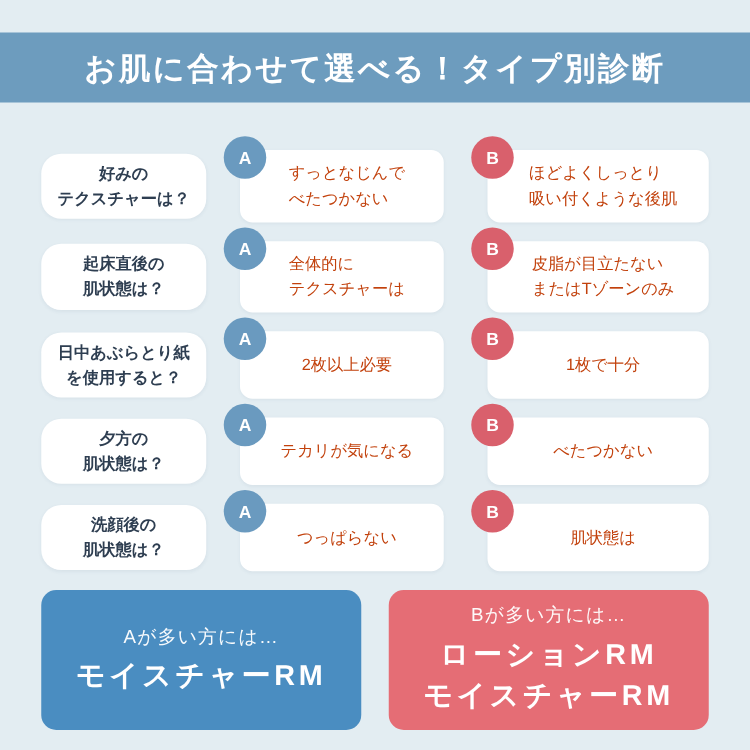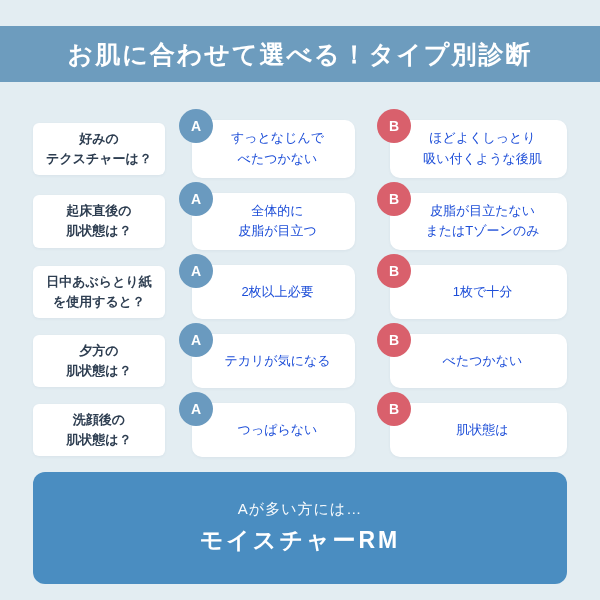--- a/index.html
+++ b/index.html
@@ -14,38 +14,37 @@
     height:56px;
     background:#6d9cbe;
     color:#ffffff;
     display:flex; align-items:center; justify-content:center;
     font-size:25px; font-weight:bold; letter-spacing:2px;
   }
   .quiz { padding:38px 33px 0 33px; }
   .quiz-row { display:flex; align-items:center; margin-bottom:15px; }
   .q-box {
     width:132px; min-height:50px;
-    background:#ffffff; border-radius:6px;
+    background:#ffffff; border-radius:16px;
     box-shadow:0 1px 3px rgba(40,70,100,0.06);
     display:flex; align-items:center; justify-content:center;
     text-align:center;
     font-size:13px; font-weight:bold; color:#2e3e51;
     line-height:1.55; padding:6px 8px; box-sizing:border-box;
     white-space:pre-line;
   }
   .answer { position:relative; }
   .answer-a { margin-left:27px; width:163px; }
   .answer-b { margin-left:35px; width:177px; }
   .ans-box {
     min-height:54px;
     background:#ffffff; border-radius:10px;
     box-shadow:0 1px 3px rgba(40,70,100,0.06);
     display:flex; align-items:center; justify-content:center;
-    text-align:center;
-    font-size:13px; color:#1d4ed8;
+    font-size:13px; color:#c2410c;
     line-height:1.6; padding:8px 8px 8px 16px; box-sizing:border-box;
     white-space:pre-line;
   }
   .circle {
     position:absolute; left:-13px; top:-11px;
     width:34px; height:34px; border-radius:50%;
     color:#ffffff; font-weight:bold; font-size:14px;
     display:flex; align-items:center; justify-content:center;
     z-index:2;
   }
@@ -85,21 +84,21 @@
 吸い付くような後肌</div>
     </div>
   </div>
 
   <div class="quiz-row">
     <div class="q-box">起床直後の
 肌状態は？</div>
     <div class="answer answer-a">
       <div class="circle circle-a">A</div>
       <div class="ans-box">全体的に
-皮脂が目立つ</div>
+テクスチャーは</div>
     </div>
     <div class="answer answer-b">
       <div class="circle circle-b">B</div>
       <div class="ans-box">皮脂が目立たない
 またはTゾーンのみ</div>
     </div>
   </div>
 
   <div class="quiz-row">
     <div class="q-box">日中あぶらとり紙を使用すると？</div>
@@ -139,13 +138,18 @@
     </div>
   </div>
 
 </div>
 
 <div class="results">
   <div class="result-box result-a">
     <div class="result-heading">Aが多い方には…</div>
     <div class="result-product">モイスチャーRM</div>
   </div>
+  <div class="result-box result-b">
+    <div class="result-heading">Bが多い方には…</div>
+    <div class="result-product">ローションRM</div>
+    <div class="result-product">モイスチャーRM</div>
+  </div>
 </div>
 
 </body></html>

